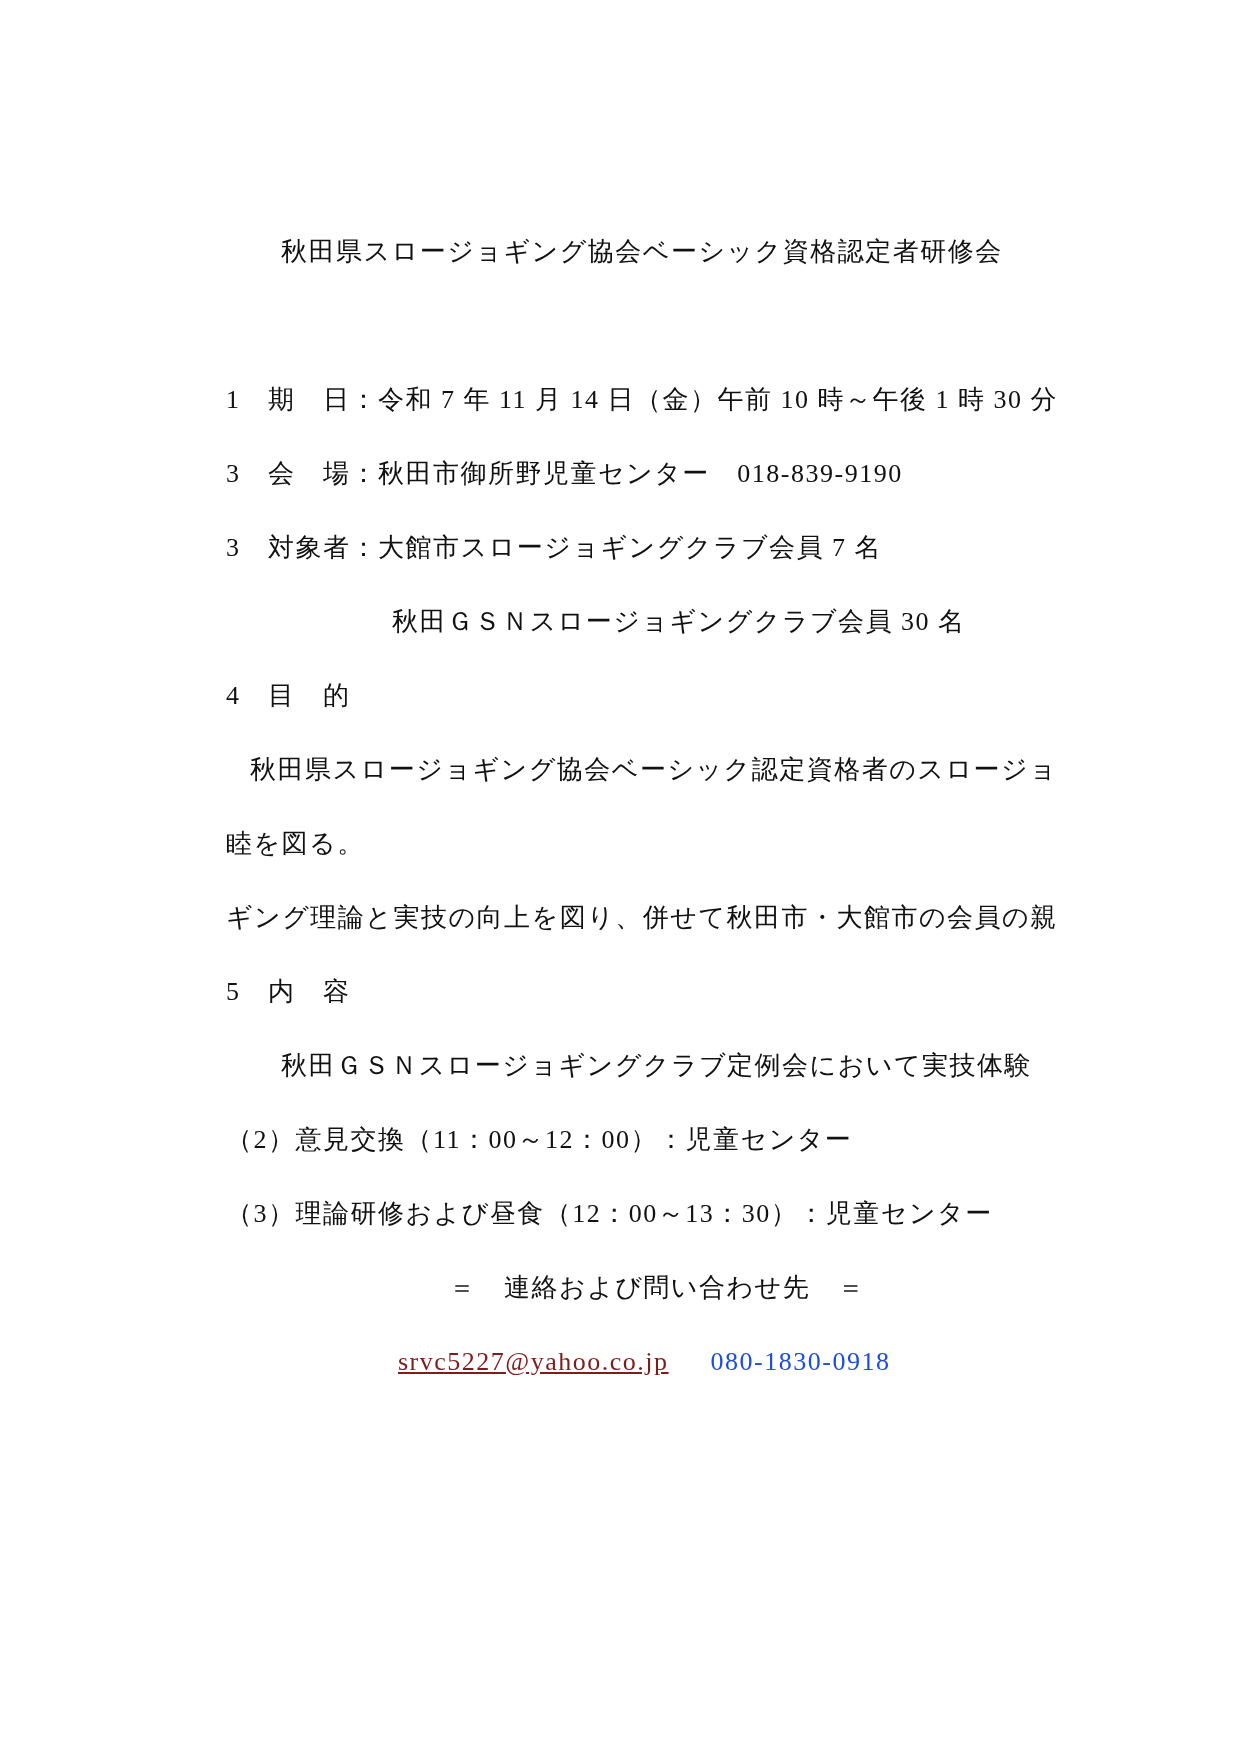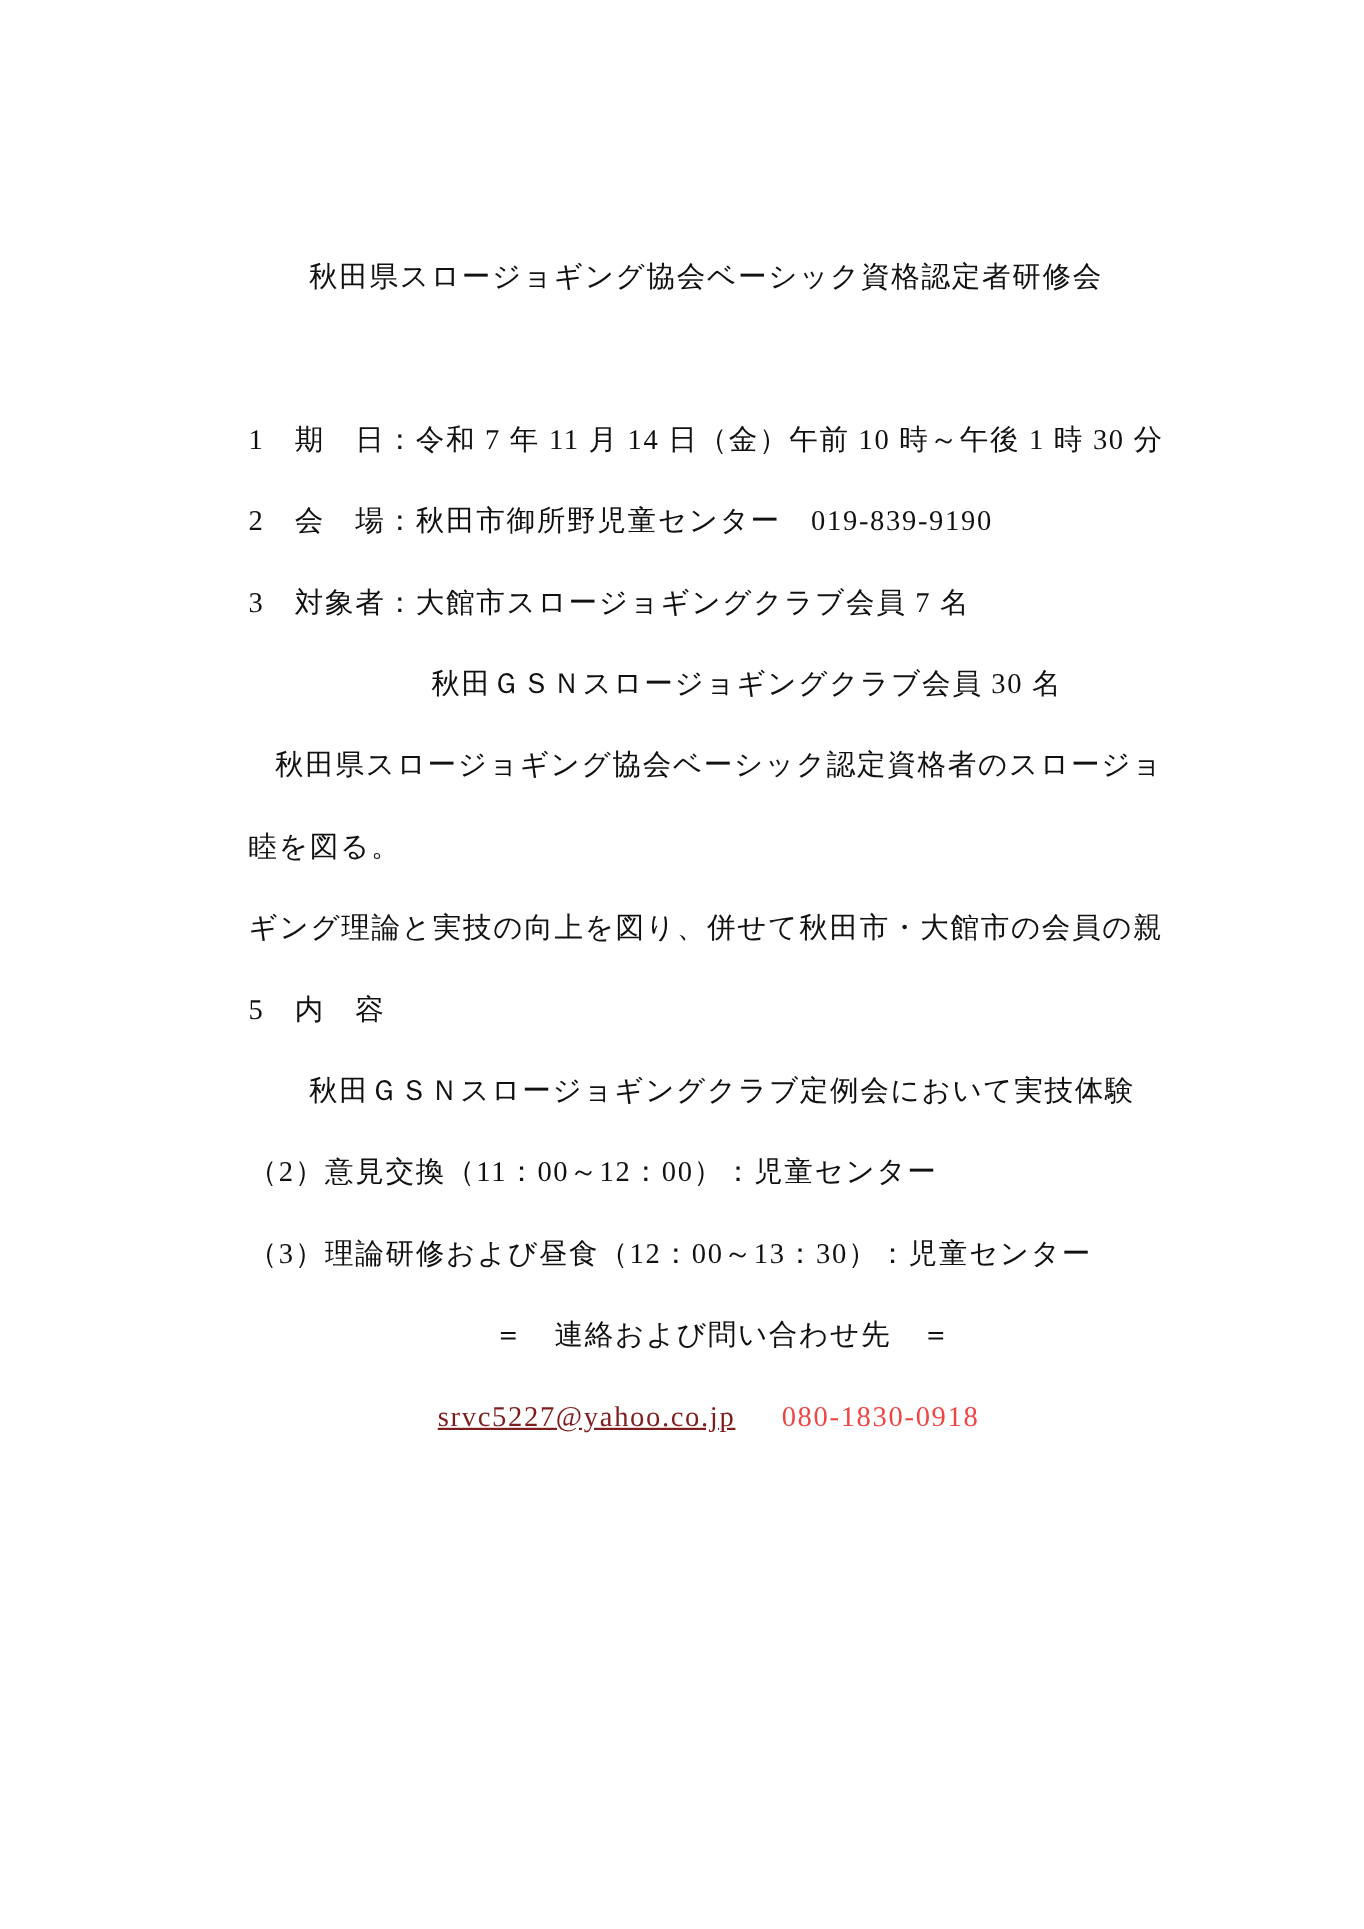--- a/index.html
+++ b/index.html
@@ -33,40 +33,41 @@
   .ind-contact { padding-left: 223px; }
   .ind-club    { padding-left: 143px; }
   .ind-email   { padding-left: 172px; }
   .email-link {
     color: #7f1d1d;
     text-decoration: underline;
     cursor: pointer;
   }
   .phone {
     margin-left: 42px;
-    color: #ef4444;
+    color: #1d4ed8;
   }
 </style>
 </head>
 <body>
 
 <div class="page">
 
   <div class="line ind-title">秋田県スロージョギング協会ベーシック資格認定者研修会</div>
 
   <div class="line"></div>
 
   <div class="line">1　期　日：令和 7 年 11 月 14 日（金）午前 10 時～午後 1 時 30 分</div>
 
-  <div class="line">2　会　場：秋田市御所野児童センター　019-839-9190</div>
+  <div class="line">3　会　場：秋田市御所野児童センター　018-839-9190</div>
 
   <div class="line">3　対象者：大館市スロージョギングクラブ会員 7 名</div>
 
   <div class="line ind-member">秋田ＧＳＮスロージョギングクラブ会員 30 名</div>
 
+  <div class="line">4　目　的</div>
 
   <div class="line ind-para">秋田県スロージョギング協会ベーシック認定資格者のスロージョ</div>
 
   <div class="line">睦を図る。</div>
 
   <div class="line">ギング理論と実技の向上を図り、併せて秋田市・大館市の会員の親</div>
 
   <div class="line">5　内　容</div>
 
 

